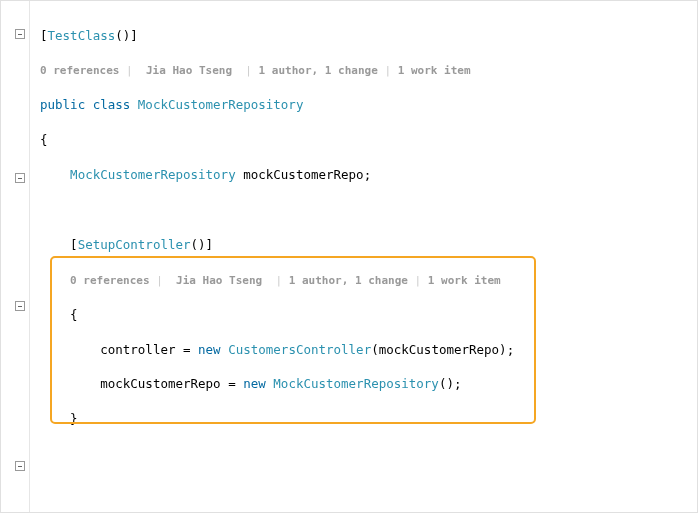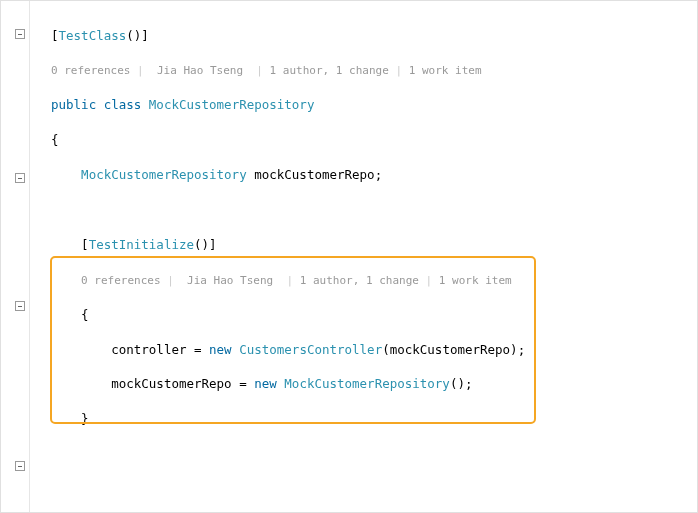--- a/index.html
+++ b/index.html
@@ -49,24 +49,24 @@
     position: absolute;
     border: 2px solid #f5a623;
     border-radius: 5px;
     left: 50px;
     z-index: 1;
     pointer-events: none;
   }
   .kw { color: #0369a1; }
   .type { color: #2b91af; }
   .attr { color: #2b91af; }
-  .dim { color: #999999; font-size: 11px;}
+  .dim { color: #999999; font-size: 11px; font-weight: bold;}
   .sep { color: #cccccc; font-size: 11px;}
   .black { color: #000; }
-  .line { display:block; height: 17.4px; margin-left: 11px; }
+  .line { display:block; height: 17.4px; }
 </style>
 </head>
 <body>
 
 <div class="editor">
   <div class="gutter">
     <div class="foldbox" style="top:28px"></div>
     <div class="foldbox" style="top:172px"></div>
     <div class="foldbox" style="top:300px"></div>
     <div class="foldbox" style="top:460px"></div>
@@ -74,21 +74,21 @@
 
   <div class="highlight" style="top:256px; width:482px; height:164px"></div>
 
   <div class="content">
 <span class="line"><span class="black">[</span><span class="attr">TestClass</span><span class="black">()]</span></span>
 <span class="line"><span class="dim">0 references</span><span class="sep"> |  </span><span class="dim">Jia Hao Tseng</span><span class="sep">  | </span><span class="dim">1 author, 1 change</span><span class="sep"> | </span><span class="dim">1 work item</span></span>
 <span class="line"><span class="kw">public class</span> <span class="type">MockCustomerRepository</span></span>
 <span class="line black">{</span>
 <span class="line">    <span class="type">MockCustomerRepository</span> <span class="black">mockCustomerRepo;</span></span>
 <span class="line"> </span>
-<span class="line">    <span class="black">[</span><span class="attr">TestInitialize</span><span class="black">()]</span></span>
+<span class="line">    <span class="black">[</span><span class="attr">SetupController</span><span class="black">()]</span></span>
 <span class="line">    <span class="dim">0 references</span><span class="sep"> |  </span><span class="dim">Jia Hao Tseng</span><span class="sep">  | </span><span class="dim">1 author, 1 change</span><span class="sep"> | </span><span class="dim">1 work item</span></span>
 <span class="line black">    <span>{</span></span>
 <span class="line">        <span class="black">controller = </span><span class="kw">new</span> <span class="type">CustomersController</span><span class="black">(mockCustomerRepo);</span></span>
 <span class="line">        <span class="black">mockCustomerRepo = </span><span class="kw">new</span> <span class="type">MockCustomerRepository</span><span class="black">();</span></span>
 <span class="line black">    <span>}</span></span>
 
 
 
 
 

